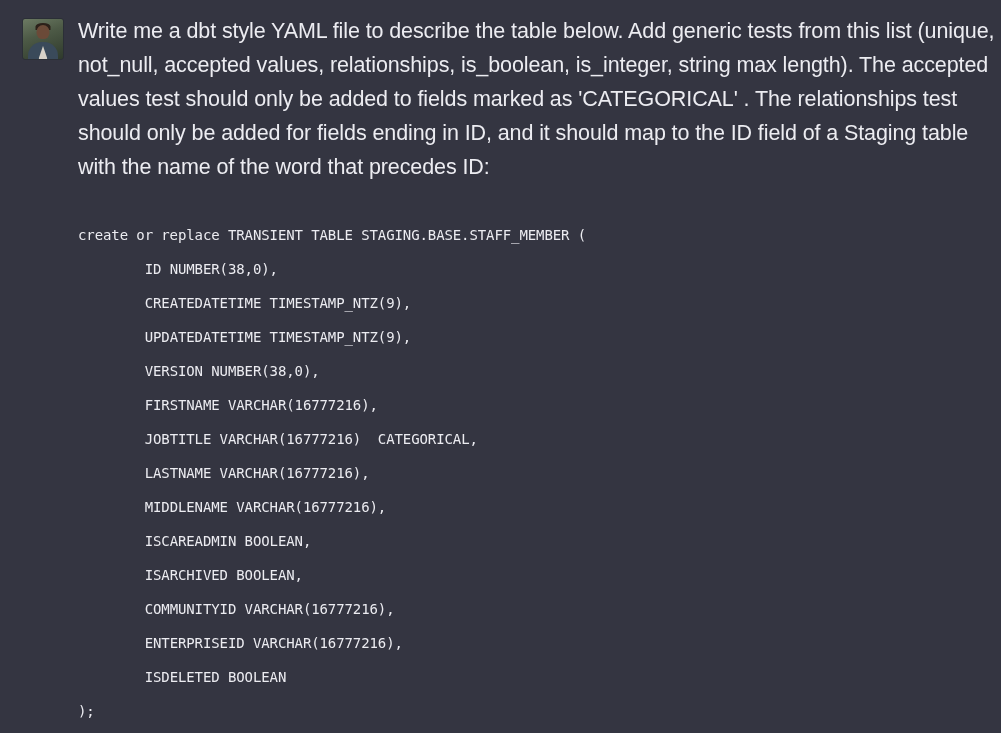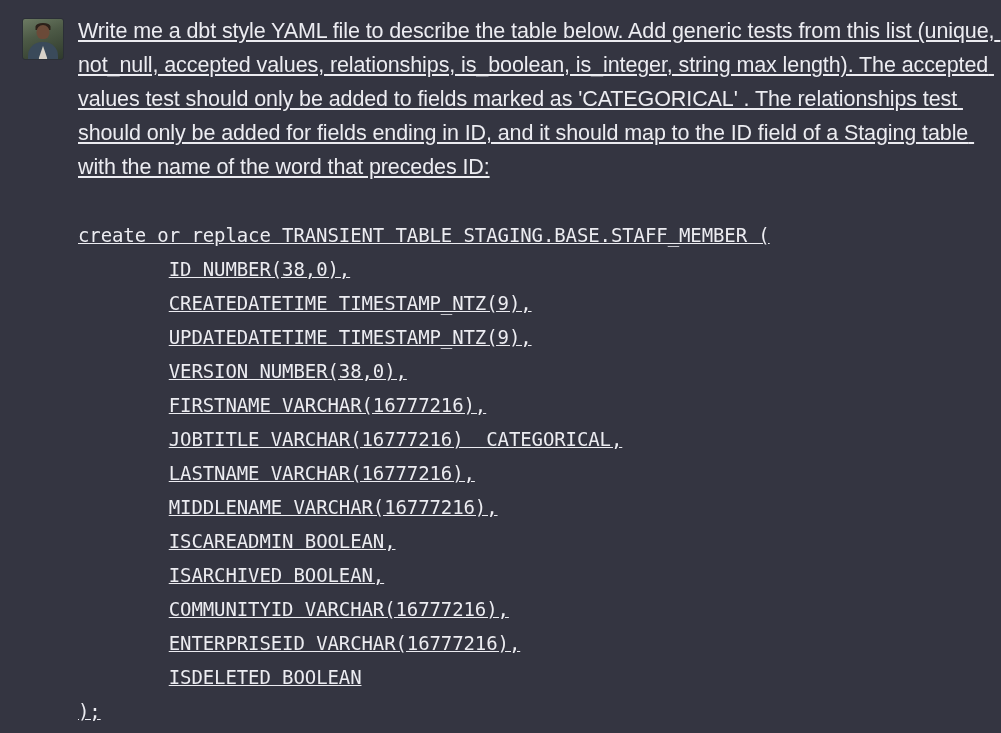--- a/index.html
+++ b/index.html
@@ -77,31 +77,30 @@
     clip-path: polygon(50% 0, 100% 100%, 0 100%);
   }
   .msg-content {
     flex: 1 1 auto;
     padding-left: 14px;
     padding-right: 4px;
     color: #ececf1;
     font-size: 21.5px;
     line-height: 34px;
     letter-spacing: -0.1px;
-    text-decoration: underline;
   }
   .prompt-paragraph {
     margin: 0;
     white-space: pre-wrap;
   }
   .sql-block {
     margin: 34px 0 0 0;
     white-space: pre;
     color: #ececf1;
-    font-size: 19px;
+    font-size: 14px;
     line-height: 34px;
     letter-spacing: -0.1px;
   }
 </style>
 </head>
 <body>
 
 <div class="message-row">
   <div class="avatar-wrap">
     <div class="avatar">

